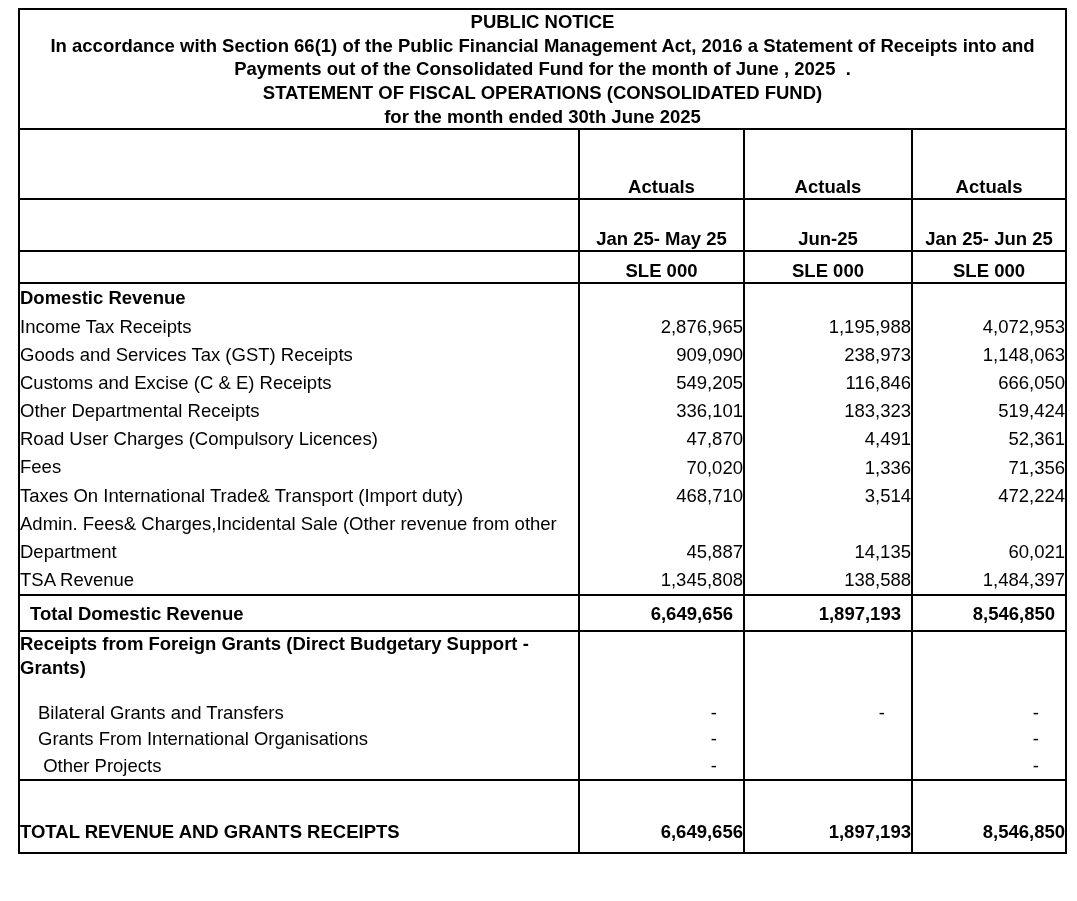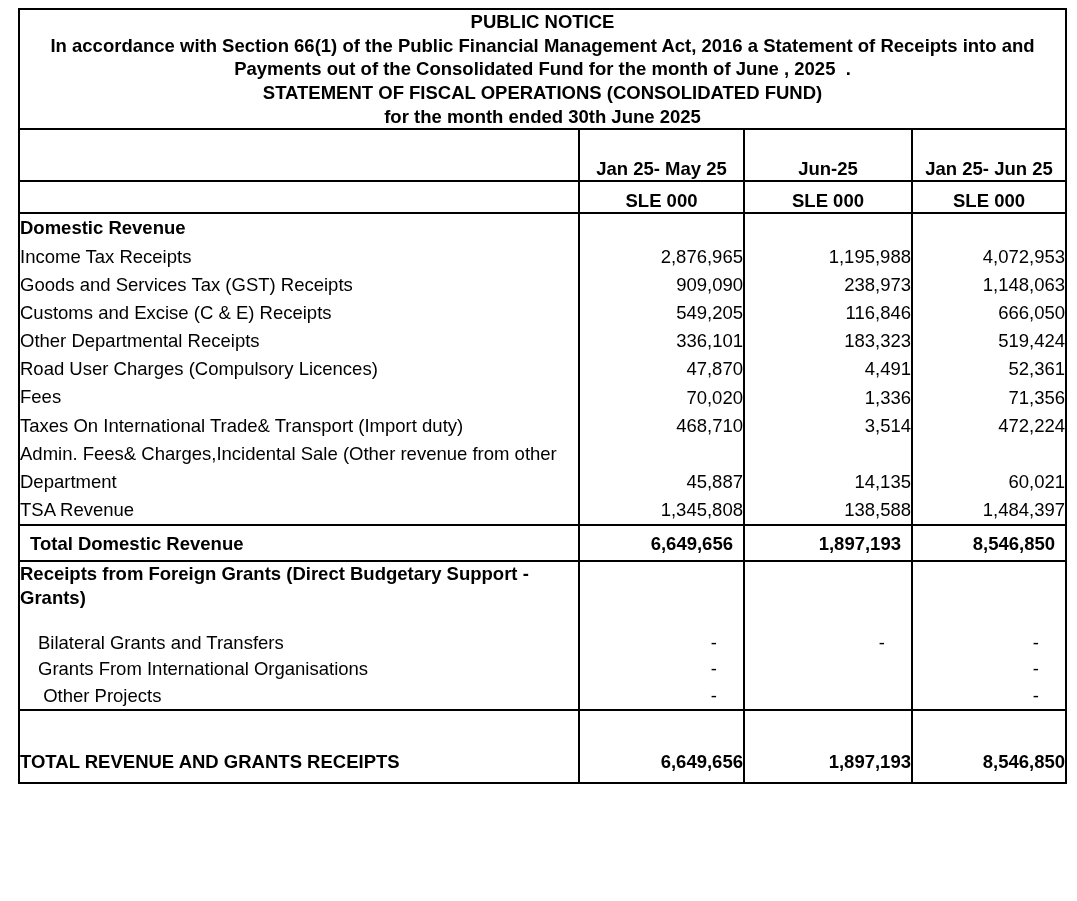--- a/index.html
+++ b/index.html
@@ -158,20 +158,26 @@
       <tr>
         <td class="title-cell" colspan="4">
           <span class="title-line">PUBLIC NOTICE</span>
           <span class="title-line">In accordance with Section 66(1) of the Public Financial Management Act, 2016 a Statement of Receipts into and</span>
           <span class="title-line">Payments out of the Consolidated Fund for the month of June , 2025  .</span>
           <span class="title-line">STATEMENT OF FISCAL OPERATIONS (CONSOLIDATED FUND)</span>
           <span class="title-line">for the month ended 30th June 2025</span>
         </td>
       </tr>
 
+      <tr class="row-actuals">
+        <td class="hdr-blank"></td>
+        <td class="hdr">Actuals</td>
+        <td class="hdr">Actuals</td>
+        <td class="hdr">Actuals</td>
+      </tr>
 
       <tr class="row-period">
         <td class="hdr-blank"></td>
         <td class="hdr">Jan 25- May 25</td>
         <td class="hdr">Jun-25</td>
         <td class="hdr">Jan 25- Jun 25</td>
       </tr>
 
       <tr class="row-unit">
         <td class="hdr-blank"></td>

